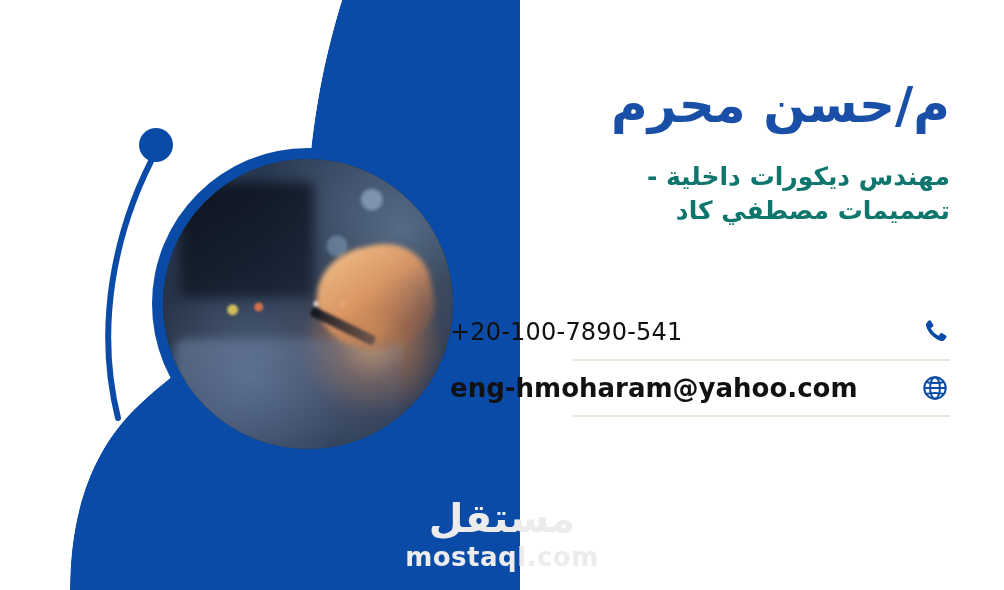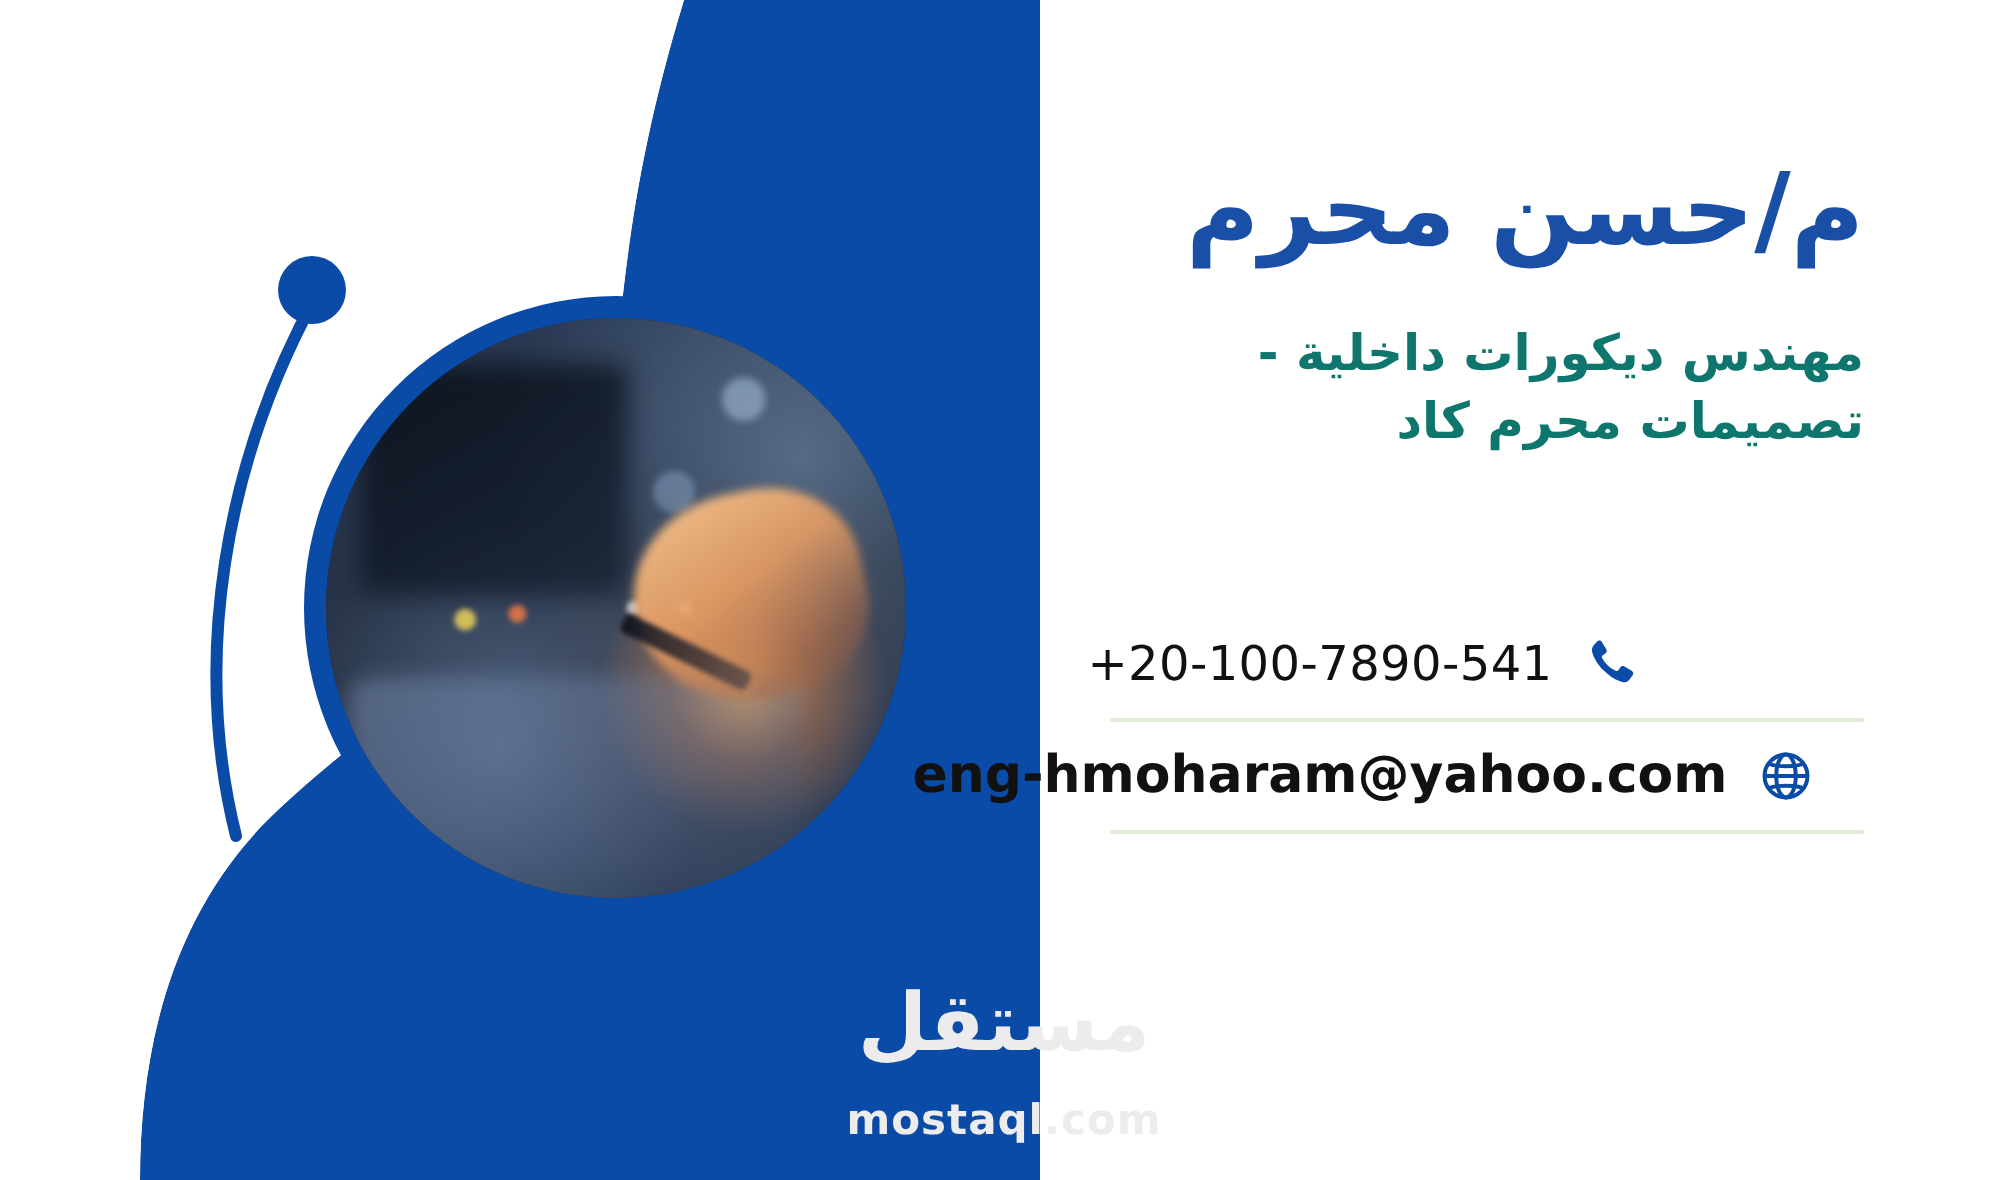--- a/index.html
+++ b/index.html
@@ -110,21 +110,21 @@
     height: 3.4%;
     background: linear-gradient(90deg, rgba(16,20,30,0.95), rgba(40,48,66,0.55));
     border-radius: 3px;
     transform: rotate(26deg);
     filter: blur(1.4px);
   }
 
   
   .content {
     position: absolute;
-    right: 72px;
+    right: 54px;
     top: 0;
     width: 500px;
     height: 532px;
     direction: rtl;
     text-align: right;
   }
   .name {
     position: absolute;
     right: 0;
     top: 78px;
@@ -150,21 +150,21 @@
   .contact-list {
     position: absolute;
     right: 0;
     top: 305px;
     width: 100%;
   }
   .contact-row {
     display: flex;
     flex-direction: row;
     align-items: center;
-    justify-content: center;
+    justify-content: space-between;
     height: 54px;
     gap: 14px;
   }
   .contact-icon {
     flex: 0 0 auto;
     width: 30px;
     height: 30px;
     display: flex;
     align-items: center;
     justify-content: center;
@@ -204,22 +204,22 @@
     pointer-events: none;
   }
   .watermark-mark {
     font-size: 40px;
     font-weight: bold;
     color: #ececec;
     line-height: 1;
     direction: rtl;
   }
   .watermark-url {
-    margin-top: 16px;
-    font-size: 21px;
+    margin-top: 4px;
+    font-size: 26px;
     font-weight: bold;
     color: #ececec;
     letter-spacing: 0.5px;
   }
 </style>
 </head>
 <body>
 
 <div id="card">
 
@@ -249,21 +249,21 @@
     <div class="photo-hand"></div>
     <div class="photo-pen"></div>
   </div>
 
   <div class="content">
 
     <div class="name">م/حسن محرم</div>
 
     <div class="subtitle">
       <div>مهندس ديكورات داخلية -</div>
-      <div>تصميمات محرم كاد</div>
+      <div>تصميمات مصطفي كاد</div>
     </div>
 
     <div class="contact-list">
 
       <div class="contact-row">
         <span class="contact-icon">
           <svg width="28" height="28" viewBox="0 0 24 24" fill="#0B4BA8">
             <path d="M6.6 2.2c.6-.4 1.5-.3 1.9.4l1.9 3.1c.4.6.2 1.4-.4 1.8l-1.2.9c-.3.2-.4.6-.2.9.6 1.2 1.5 2.4 2.6 3.4 1.1 1 2.3 1.8 3.5 2.3.3.1.7 0 .9-.3l.8-1.2c.4-.6 1.2-.8 1.8-.4l3.1 1.8c.7.4.9 1.3.4 1.9l-1.4 1.9c-.7.9-1.9 1.3-3 1-2.6-.6-5.6-2.5-8.1-5-2.5-2.5-4.3-5.5-4.9-8.1-.2-1.1.2-2.3 1-3L6.6 2.2z"></path>
           </svg>
         </span>

